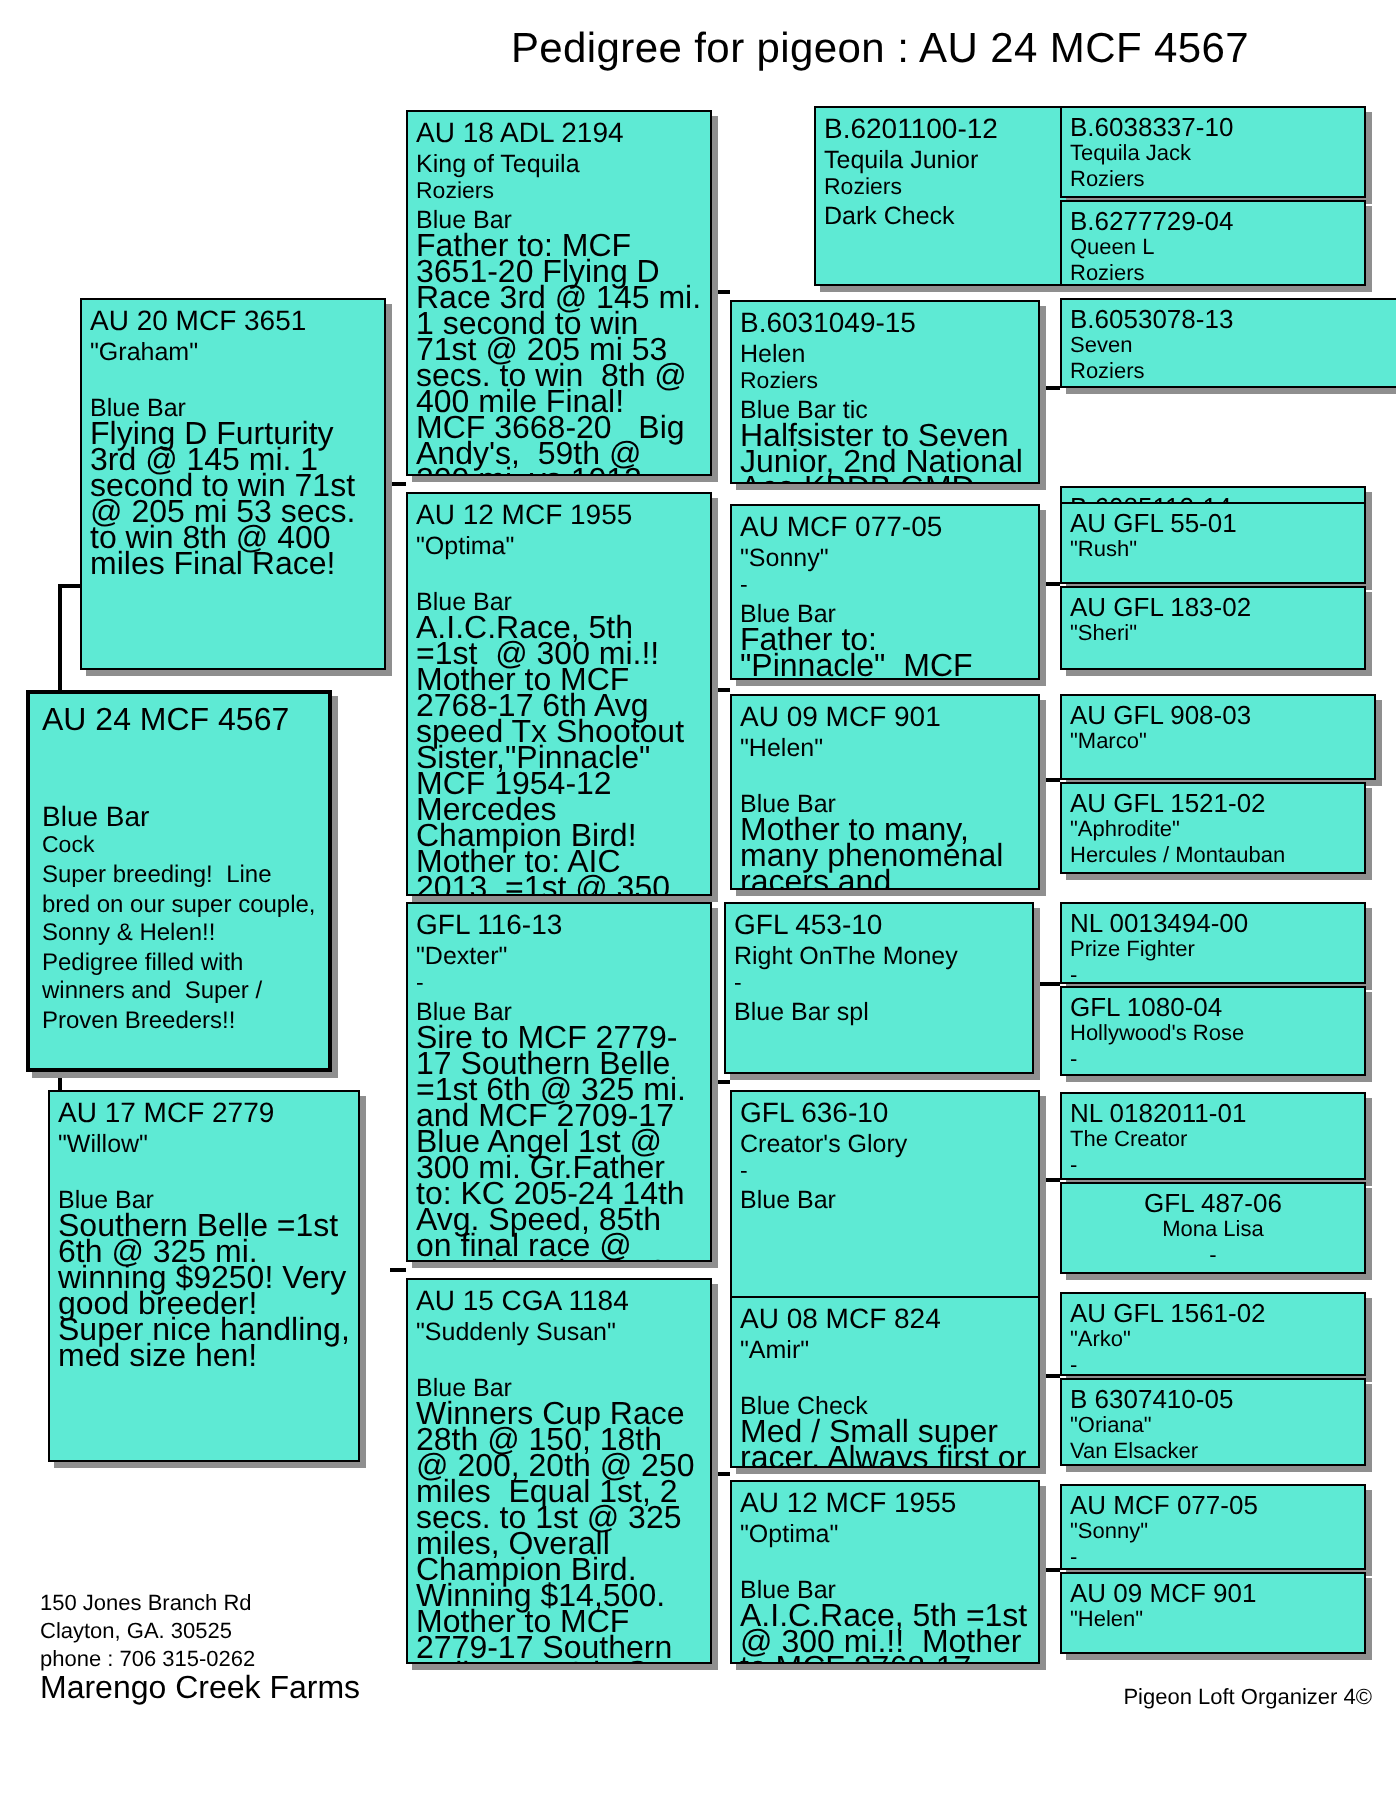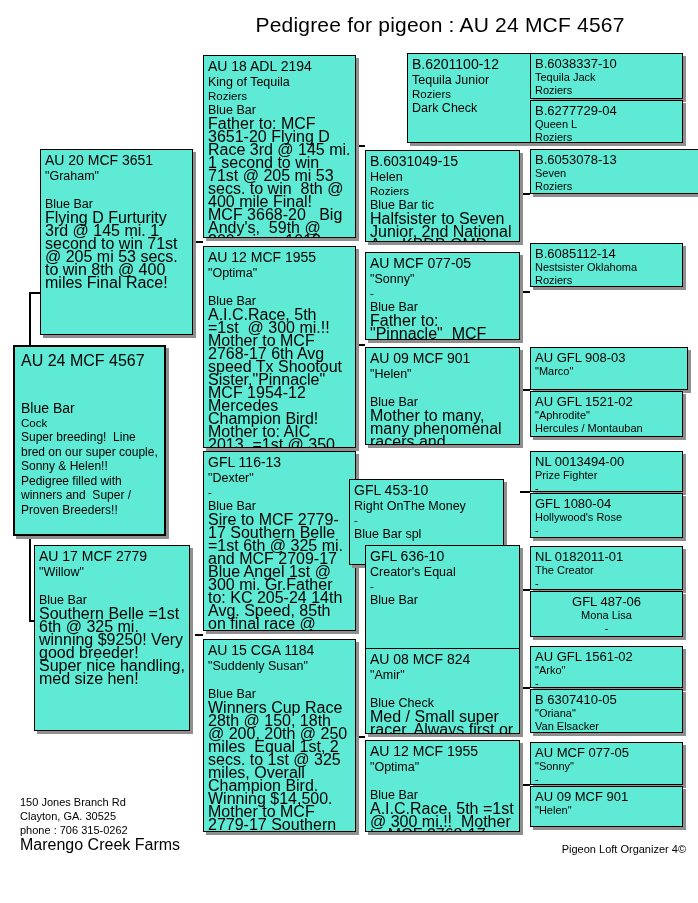--- a/index.html
+++ b/index.html
@@ -71,21 +71,21 @@
   </div>
 
   <div class="box" style="left:40px;top:149px;width:153px;height:186px;">
     <div class="bid">AU 20 MCF 3651</div>
     <div class="bname">"Graham"</div>
     <div class="bstrain"></div>
     <div class="bcolor">Blue Bar</div>
     <div class="bdesc">Flying D Furturity
 3rd @ 145 mi. 1 second to win 71st @ 205 mi 53 secs. to win 8th @ 400 miles Final Race!</div>
   </div>
-  <div class="box" style="left:34px;top:545px;width:156px;height:186px;">
+  <div class="box" style="left:24px;top:545px;width:156px;height:186px;">
     <div class="bid">AU 17 MCF 2779</div>
     <div class="bname">"Willow"</div>
     <div class="bstrain"></div>
     <div class="bcolor">Blue Bar</div>
     <div class="bdesc">Southern Belle =1st 6th @ 325 mi. winning $9250! Very good breeder! Super nice handling, med size hen!</div>
   </div>
 
   <div class="box" style="left:203px;top:55px;width:153px;height:183px;">
     <div class="bid">AU 18 ADL 2194</div>
     <div class="bname">King of Tequila</div>
@@ -137,29 +137,29 @@
     <div class="bcolor">Blue Bar</div>
     <div class="bdesc">Father to: "Pinnacle"  MCF 1954-12  Mercedes Race</div>
   </div>
   <div class="box" style="left:365px;top:347px;width:155px;height:98px;">
     <div class="bid">AU 09 MCF 901</div>
     <div class="bname">"Helen"</div>
     <div class="bstrain"></div>
     <div class="bcolor">Blue Bar</div>
     <div class="bdesc">Mother to many, many phenomenal racers and</div>
   </div>
-  <div class="box" style="left:349px;top:451px;width:155px;height:86px;margin-top:28px;">
+  <div class="box" style="left:362px;top:451px;width:155px;height:86px;">
     <div class="bid">GFL 453-10</div>
     <div class="bname">Right OnThe Money</div>
     <div class="bstrain">-</div>
     <div class="bcolor">Blue Bar spl</div>
   </div>
   <div class="box" style="left:365px;top:545px;width:155px;height:114px;">
     <div class="bid">GFL 636-10</div>
-    <div class="bname">Creator's Equal</div>
+    <div class="bname">Creator's Glory</div>
     <div class="bstrain">-</div>
     <div class="bcolor">Blue Bar</div>
   </div>
   <div class="box" style="left:365px;top:648px;width:155px;height:86px;">
     <div class="bid">AU 08 MCF 824</div>
     <div class="bname">"Amir"</div>
     <div class="bstrain"></div>
     <div class="bcolor">Blue Check</div>
     <div class="bdesc">Med / Small super racer. Always first or on the first drop</div>
   </div>
@@ -183,20 +183,28 @@
   </div>
   <div class="box g5" style="left:530px;top:149px;width:176px;height:45px;">
     <div class="bid">B.6053078-13</div>
     <div class="bname">Seven</div>
     <div class="bstrain">Roziers</div>
   </div>
   <div class="box g5" style="left:530px;top:195px;width:153px;height:44px;margin-top:48px;">
     <div class="bid">B.6085112-14</div>
     <div class="bname">Nestsister Oklahoma</div>
     <div class="bstrain">Roziers</div>
+  </div>
+  <div class="box g5" style="left:530px;top:251px;width:153px;height:41px;">
+    <div class="bid">AU GFL 55-01</div>
+    <div class="bname">"Rush"</div>
+  </div>
+  <div class="box g5" style="left:530px;top:293px;width:153px;height:42px;">
+    <div class="bid">AU GFL 183-02</div>
+    <div class="bname">"Sheri"</div>
   </div>
   <div class="box g5" style="left:530px;top:347px;width:158px;height:43px;">
     <div class="bid">AU GFL 908-03</div>
     <div class="bname">"Marco"</div>
   </div>
   <div class="box g5" style="left:530px;top:391px;width:153px;height:46px;">
     <div class="bid">AU GFL 1521-02</div>
     <div class="bname">"Aphrodite"</div>
     <div class="bstrain">Hercules / Montauban</div>
   </div>

